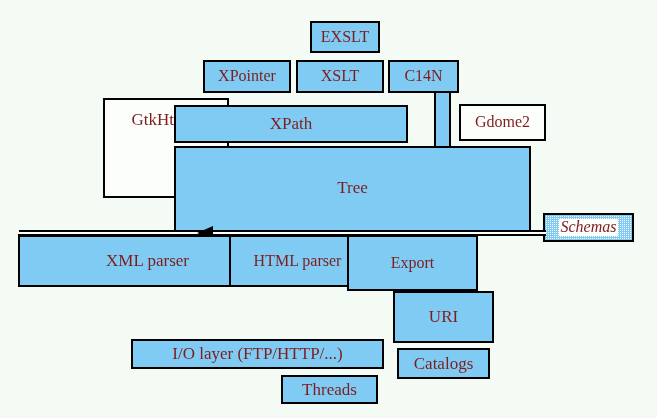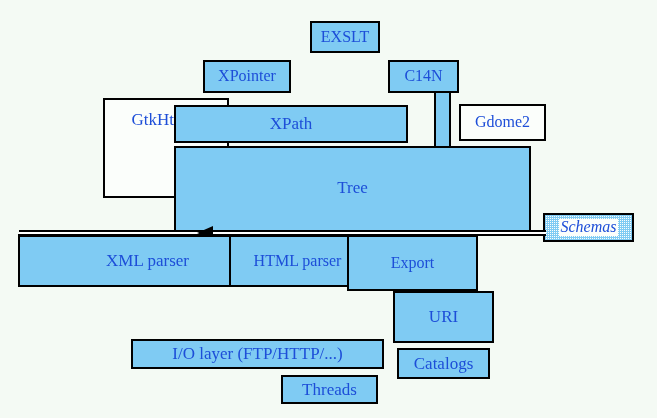--- a/index.html
+++ b/index.html
@@ -16,21 +16,21 @@
     font-family: "Liberation Serif", "DejaVu Serif", serif;
   }
   .box {
     position: absolute;
     box-sizing: border-box;
     border: 2px solid #000000;
     display: flex;
     align-items: center;
     justify-content: center;
     text-align: center;
-    color: #1d4ed8;
+    color: #7f1d1d;
     line-height: 1.05;
     white-space: nowrap;
     overflow: visible;
   }
   .fill-blue   { background: #7fcbf3; }
   .fill-white  { background: #fbfefb; }
   .fill-hatch  {
     background-color: #fbfefb;
     background-image:
       repeating-linear-gradient(0deg,  #7fcbf3 0px, #7fcbf3 1px, transparent 1px, transparent 2px),
@@ -76,20 +76,23 @@
 
   <div class="box fill-blue t15" style="left:310px; top:21px; width:70px; height:32px;">
     <span>EXSLT</span>
   </div>
 
 
   <div class="box fill-blue t15" style="left:203px; top:60px; width:88px; height:33px;">
     <span>XPointer</span>
   </div>
 
+  <div class="box fill-blue t15" style="left:296px; top:60px; width:88px; height:33px;">
+    <span>XSLT</span>
+  </div>
 
   <div class="stem" style="left:434px; top:88px; width:17px; height:70px;"></div>
 
   <div class="box fill-blue t15" style="left:388px; top:60px; width:71px; height:33px;">
     <span>C14N</span>
   </div>
 
   <div class="box fill-white t16" style="left:103px; top:98px; width:126px; height:100px; align-items:flex-start; padding-top:11px;">
     <span>GtkHtml2</span>
   </div>

